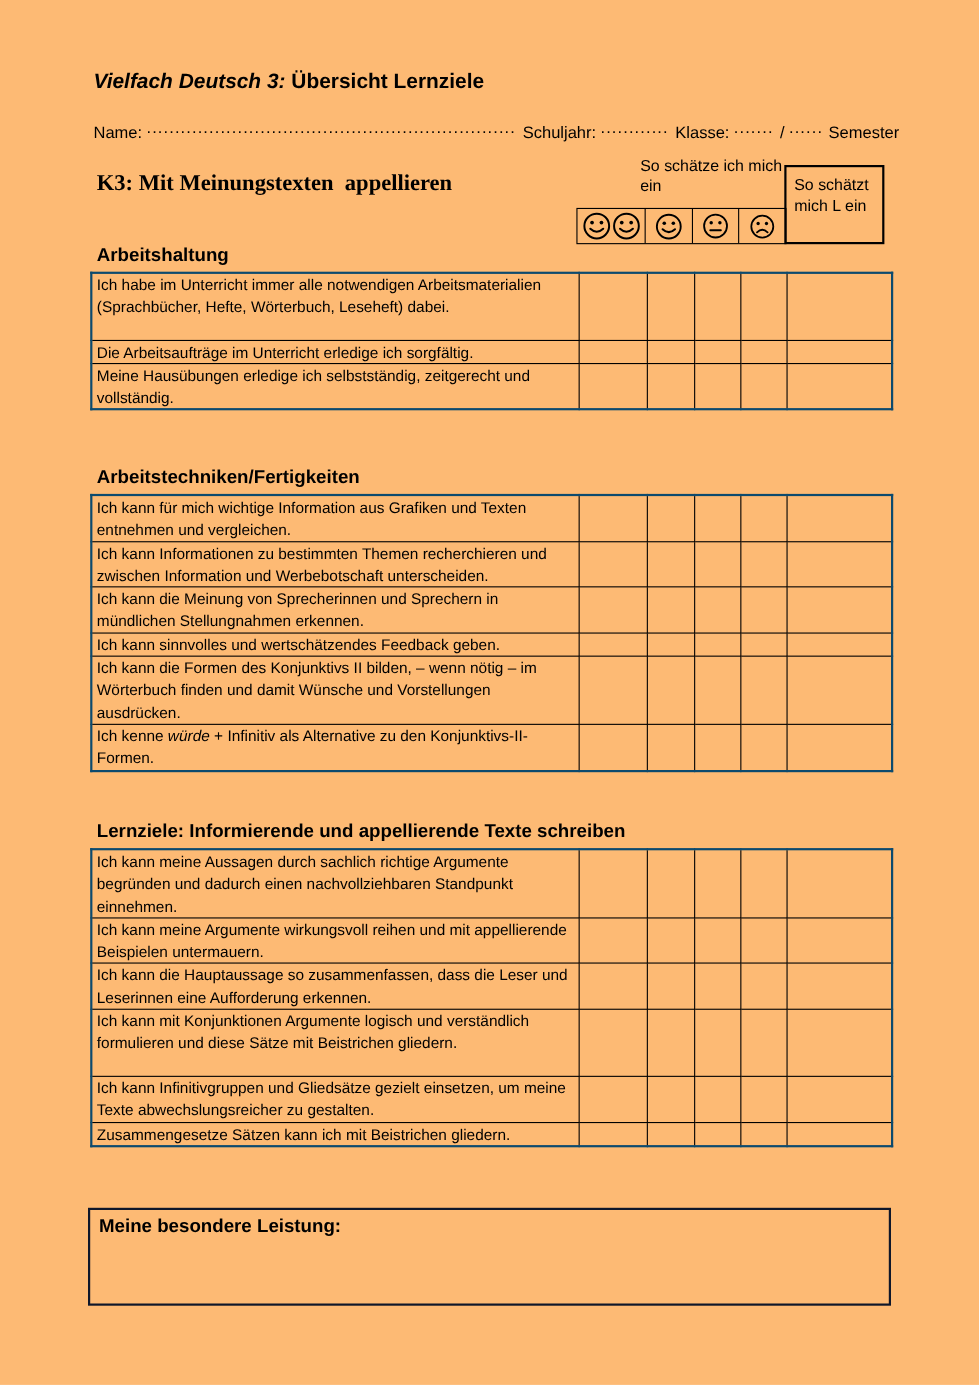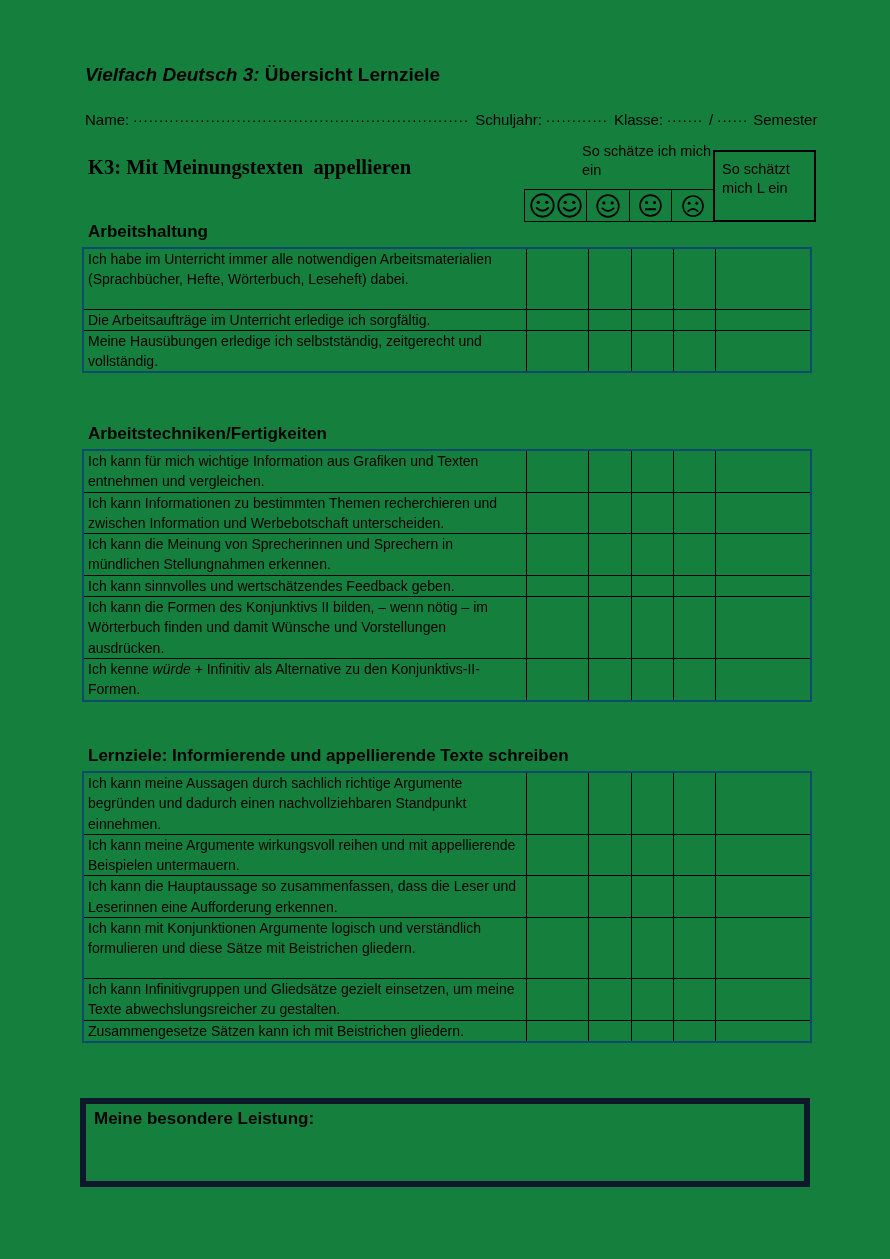--- a/index.html
+++ b/index.html
@@ -1,16 +1,16 @@
 <!DOCTYPE html>
 <html><head>
 <meta charset="utf-8">
 <style>
   html,body{margin:0;padding:0;background:#fff;}
-  .page{position:relative;width:890px;height:1259px;background:#15803d;color:#000;
+  .page{position:relative;width:890px;height:1259px;background:#fdba74;color:#000;
         font-family:"Liberation Sans", sans-serif;overflow:hidden;}
   .abs{position:absolute;}
   
   .doc-title{left:85px;top:64px;font-size:19px;font-weight:bold;white-space:pre;}
   .doc-title .it{font-style:italic;}
   
   .name-line{left:85px;top:108px;width:740px;font-size:15px;white-space:nowrap;}
   .name-line .lbl{margin-right:4px;}
   .dots{display:inline-block;overflow:hidden;white-space:nowrap;vertical-align:baseline;
         letter-spacing:1px;margin-right:6px;}
@@ -20,34 +20,34 @@
   .dots-semester{width:30px;}
   
   .k3-title{left:88px;top:156px;font-size:20.5px;font-weight:bold;white-space:pre;font-family:Liberation Serif, serif;}
   .self-label{left:582px;top:142px;width:134px;font-size:14.5px;line-height:19px;}
   .smiley-row{left:524px;top:189px;height:33px;display:flex;border:1px solid #000;
               box-sizing:border-box;}
   .smiley-cell{border-right:1px solid #000;display:flex;align-items:center;justify-content:center;
                box-sizing:border-box;}
   .smiley-cell:last-child{border-right:none;}
   .sc1{width:62px;} .sc2{width:43px;} .sc3{width:42px;} .sc4{width:42px;}
-  .teacher-box{left:713px;top:150px;width:103px;height:72px;border:2px solid #000;
+  .teacher-box{left:713px;top:150px;width:91px;height:72px;border:2px solid #000;
                box-sizing:border-box;font-size:14.5px;line-height:19px;padding:8px 6px 0 7px;}
   
   .section-heading{font-size:17px;font-weight:bold;left:88px;}
   .sh1{top:222px;} .sh2{top:424px;} .sh3{top:746px;}
   
   table.goals{border-collapse:collapse;table-layout:fixed;width:728px;border:2px solid #0c4a6e;}
   table.goals td{border:1px solid #000;vertical-align:top;padding:0 3px 0 4px;
                  font-size:14px;line-height:20.3px;overflow:hidden;box-sizing:border-box;}
   tr.r1{height:20px;} tr.r2{height:41px;} tr.r3{height:61px;}
   .t1{left:82px;top:247px;} .t2{left:82px;top:449px;} .t3{left:82px;top:771px;}
   .statement .it{font-style:italic;}
   
-  .bottom-box{left:80px;top:1098px;width:730px;height:89px;border:6px solid #0f172a;
+  .bottom-box{left:80px;top:1098px;width:730px;height:89px;border:2px solid #0f172a;
               box-sizing:border-box;padding:5px 8px;}
   .bottom-box .box-title{font-size:17px;font-weight:bold;}
   svg.face{display:block;}
 </style>
 </head>
 <body>
 
 <div class="page">
 
   <div class="abs doc-title"><span class="it">Vielfach Deutsch 3:</span><span> Übersicht Lernziele</span></div>

